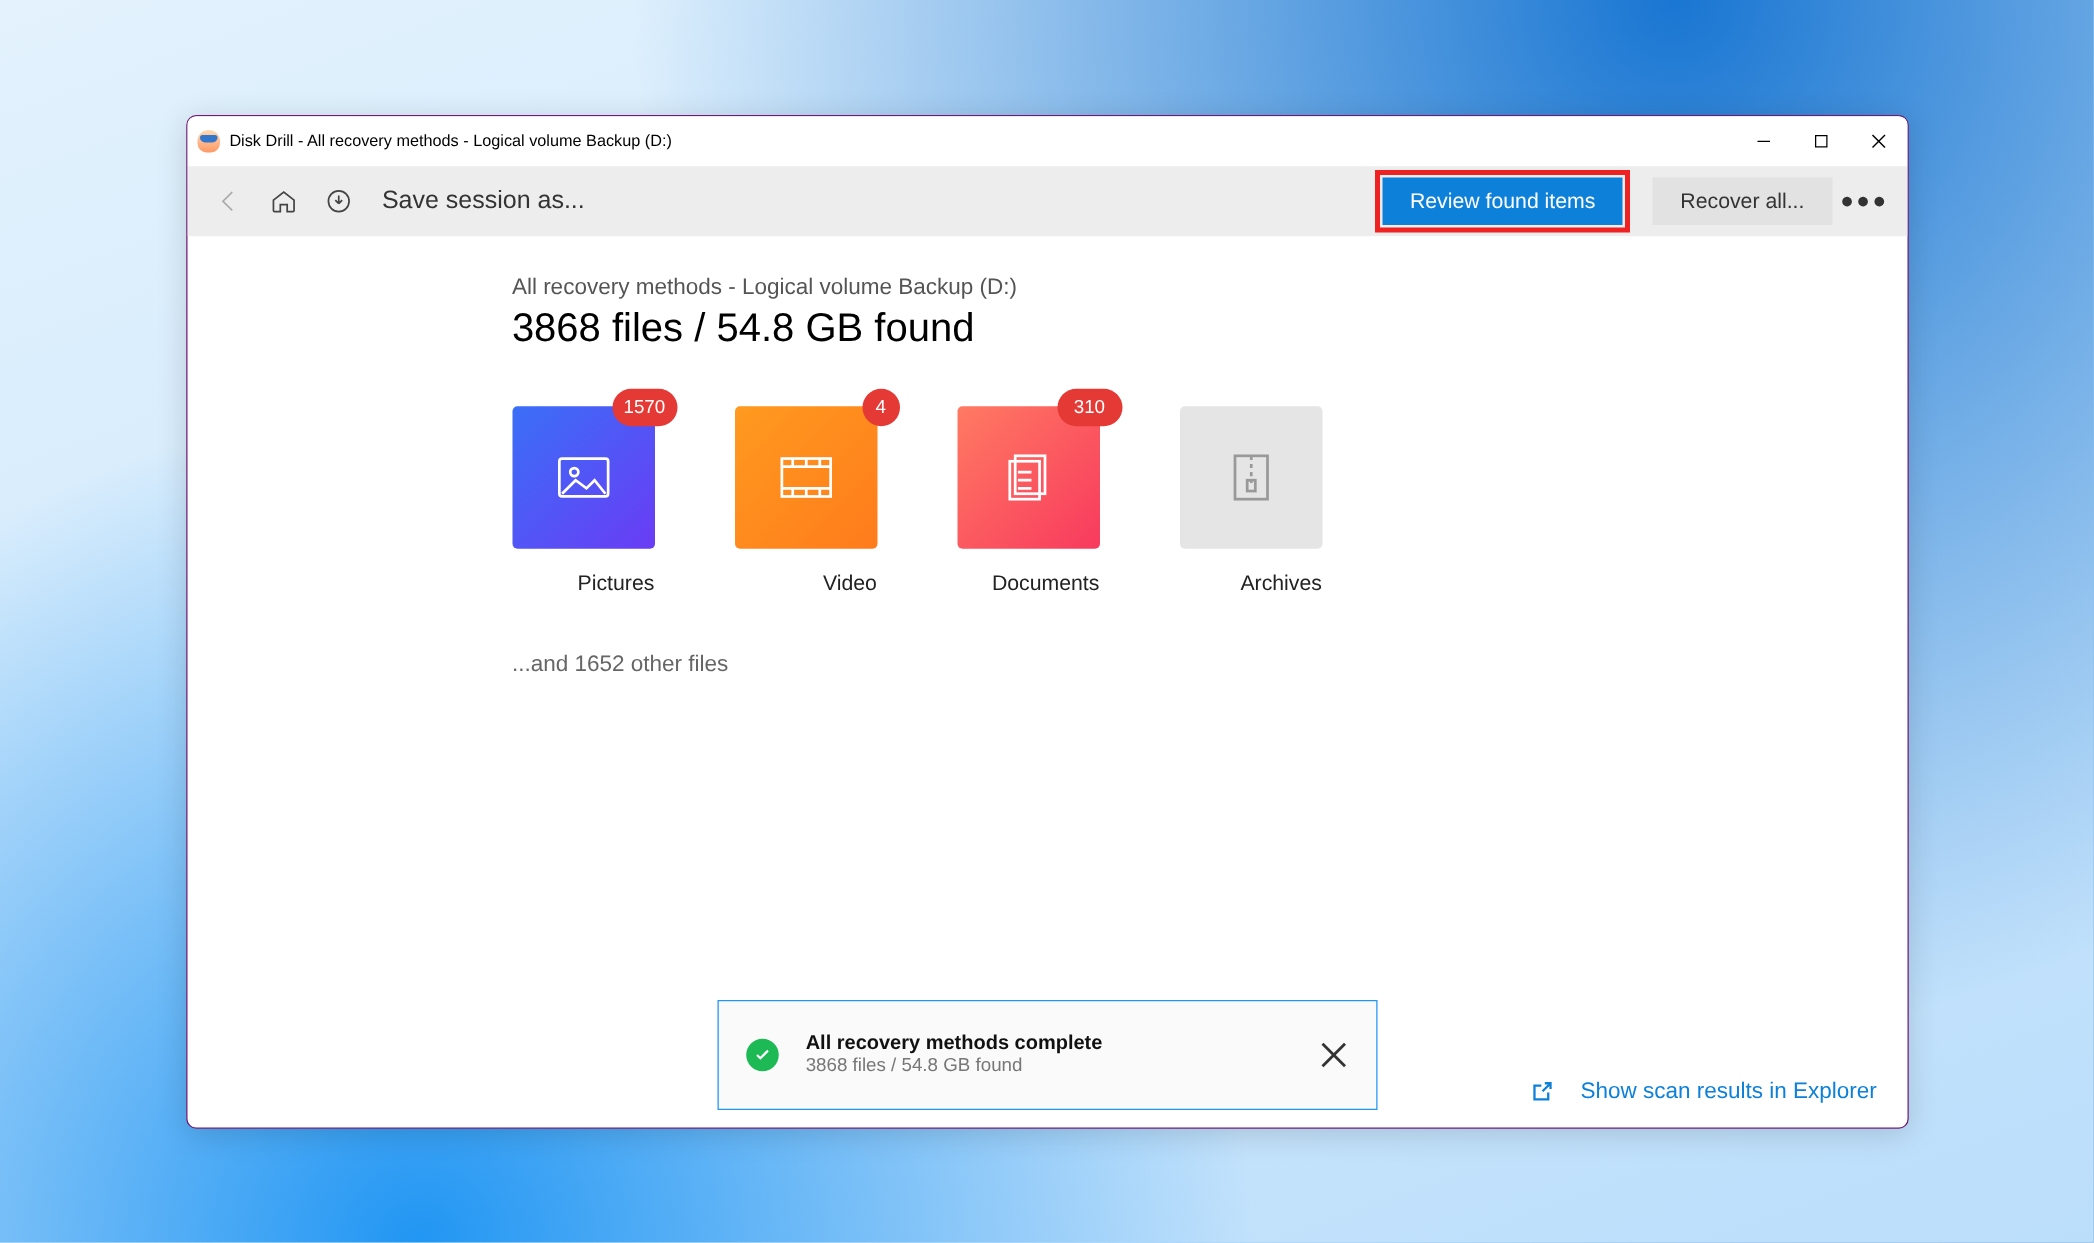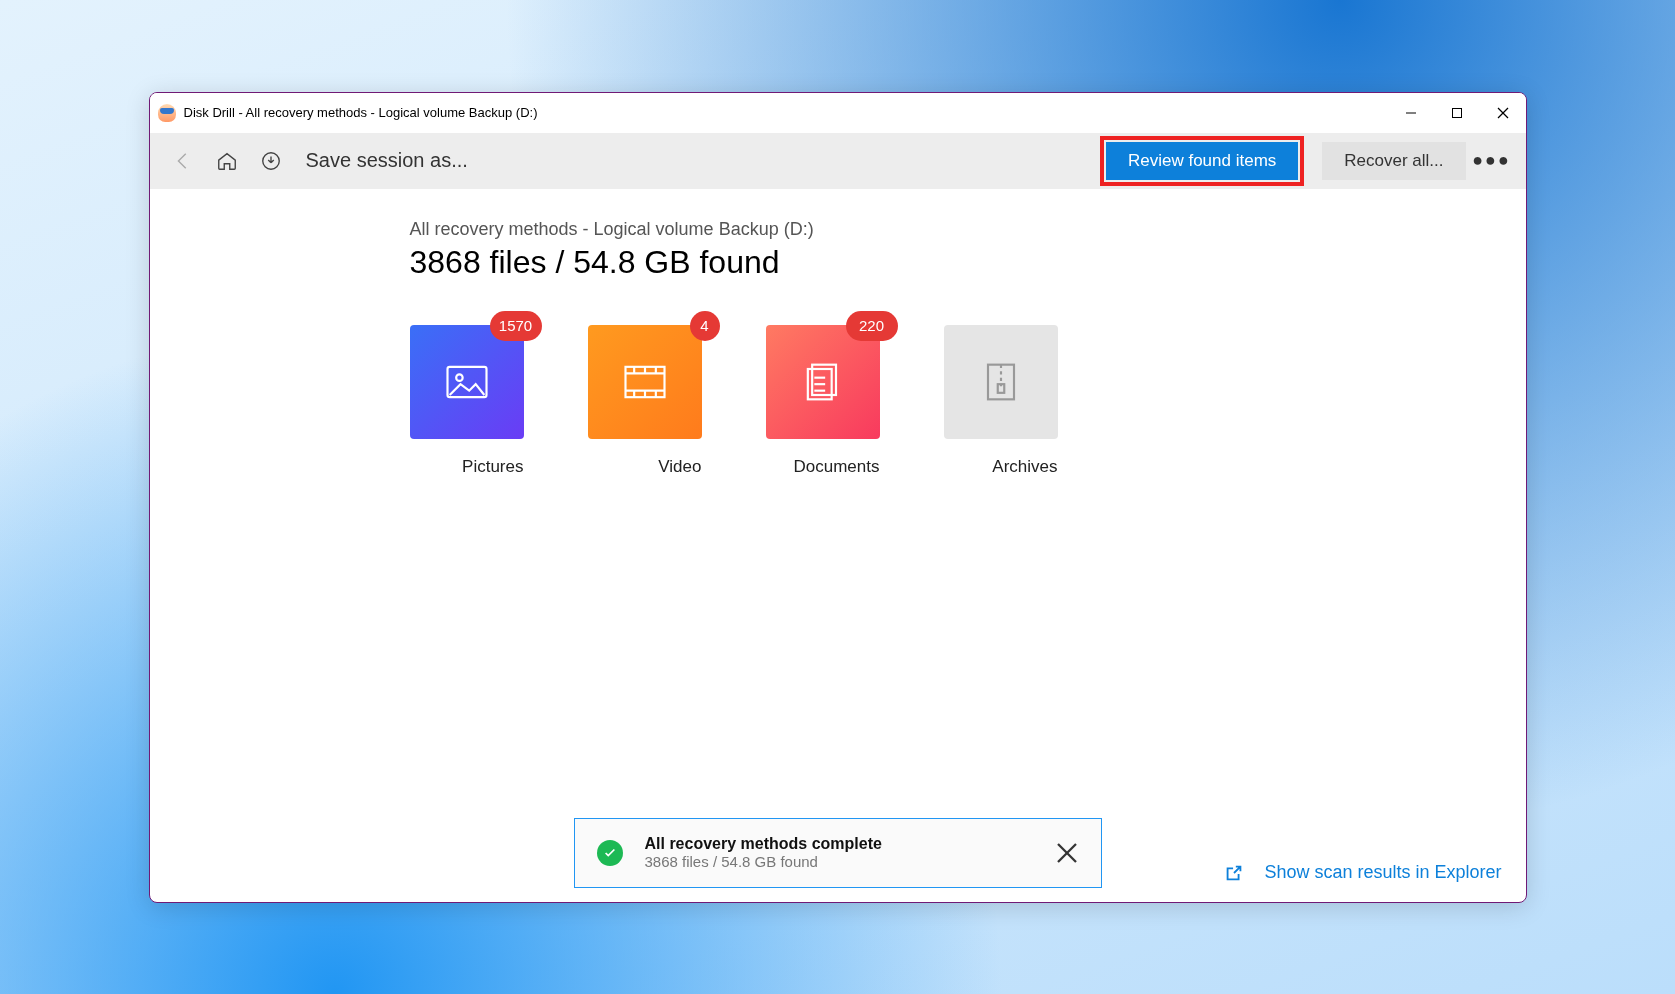--- a/index.html
+++ b/index.html
@@ -192,21 +192,21 @@
     font-size: 18px;
     color: #666;
   }
   
   .toast {
     position: absolute;
     bottom: 14px;
     left: 50%;
     transform: translateX(-50%);
     width: 528px;
-    height: 70px;
+    height: 88px;
     border: 1px solid #2196f3;
     background: #fafafa;
     display: flex;
     align-items: center;
     padding: 0 22px;
   }
   .toast .check {
     width: 26px; height: 26px;
     background: #1db954;
     border-radius: 50%;
@@ -322,21 +322,21 @@
             <line x1="14" y1="32" x2="14" y2="38" stroke="#fff" stroke-width="2"></line>
             <line x1="24" y1="32" x2="24" y2="38" stroke="#fff" stroke-width="2"></line>
             <line x1="34" y1="32" x2="34" y2="38" stroke="#fff" stroke-width="2"></line>
           </svg>
         </div>
         <div class="cat-label">Video</div>
       </div>
 
 
       <div class="cat">
-        <div class="badge wide">220</div>
+        <div class="badge wide">310</div>
         <div class="cat-tile docs">
           <svg viewBox="0 0 48 48">
             <rect x="14" y="8" width="22" height="28" fill="none" stroke="#fff" stroke-width="2"></rect>
             <rect x="10" y="12" width="22" height="28" fill="none" stroke="#fff" stroke-width="2"></rect>
             <line x1="16" y1="20" x2="26" y2="20" stroke="#fff" stroke-width="2"></line>
             <line x1="16" y1="26" x2="26" y2="26" stroke="#fff" stroke-width="2"></line>
             <line x1="16" y1="32" x2="26" y2="32" stroke="#fff" stroke-width="2"></line>
           </svg>
         </div>
         <div class="cat-label">Documents</div>
@@ -348,20 +348,21 @@
             <rect x="12" y="8" width="24" height="32" fill="none" stroke="#999" stroke-width="2"></rect>
             <line x1="24" y1="8" x2="24" y2="28" stroke="#999" stroke-width="2" stroke-dasharray="3 3"></line>
             <rect x="21" y="26" width="6" height="8" fill="none" stroke="#999" stroke-width="2"></rect>
           </svg>
         </div>
         <div class="cat-label">Archives</div>
       </div>
 
     </div>
 
+    <div class="other-files">...and 1652 other files</div>
 
     <div class="toast">
       <div class="check">
         <svg viewBox="0 0 16 16">
             <path d="M3 8l3 3 7-7" fill="none" stroke="#fff" stroke-width="2"></path>
           </svg>
       </div>
       <div>
         <div class="msg-title">All recovery methods complete</div>
         <div class="msg-sub">3868 files / 54.8 GB found</div>

